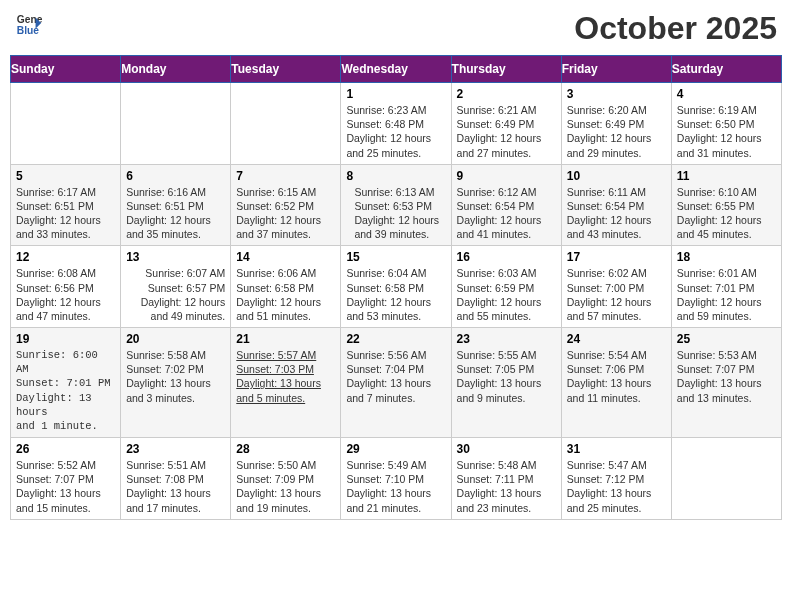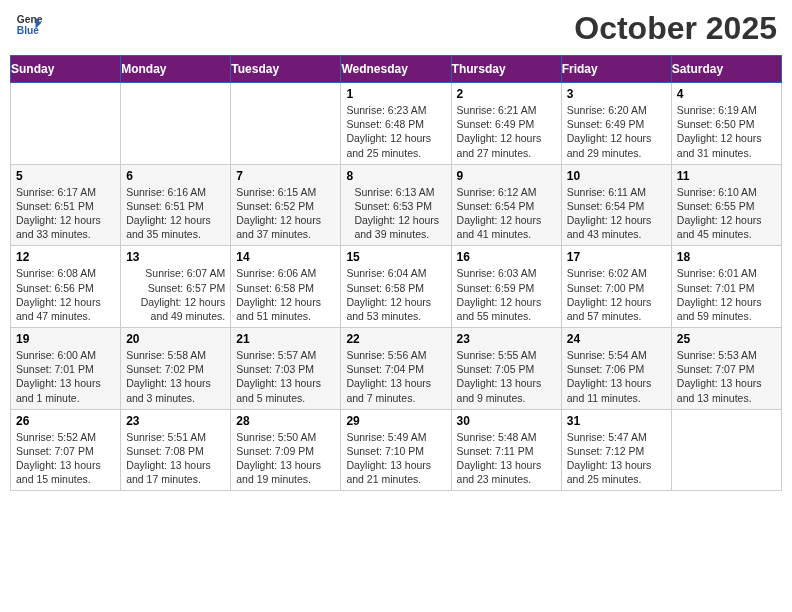--- a/index.html
+++ b/index.html
@@ -239,35 +239,35 @@
           <div class="day-number">18</div>
           <div class="day-info" style="white-space: pre-line;">Sunrise: 6:01 AM
 Sunset: 7:01 PM
 Daylight: 12 hours
 and 59 minutes.</div>
         </td>
       </tr>
       <tr>
         <td>
           <div class="day-number">19</div>
-          <div class="day-info" style="white-space: pre-line;">Sunrise: 6:00 AM
+          <div class="day-info" style="white-space: pre-line; font-family: Liberation Mono, monospace;">Sunrise: 6:00 AM
 Sunset: 7:01 PM
 Daylight: 13 hours
 and 1 minute.</div>
         </td>
         <td>
           <div class="day-number">20</div>
           <div class="day-info" style="white-space: pre-line;">Sunrise: 5:58 AM
 Sunset: 7:02 PM
 Daylight: 13 hours
 and 3 minutes.</div>
         </td>
         <td>
           <div class="day-number">21</div>
-          <div class="day-info" style="white-space: pre-line;">Sunrise: 5:57 AM
+          <div class="day-info" style="white-space: pre-line; text-decoration: underline;">Sunrise: 5:57 AM
 Sunset: 7:03 PM
 Daylight: 13 hours
 and 5 minutes.</div>
         </td>
         <td>
           <div class="day-number">22</div>
           <div class="day-info" style="white-space: pre-line;">Sunrise: 5:56 AM
 Sunset: 7:04 PM
 Daylight: 13 hours
 and 7 minutes.</div>

